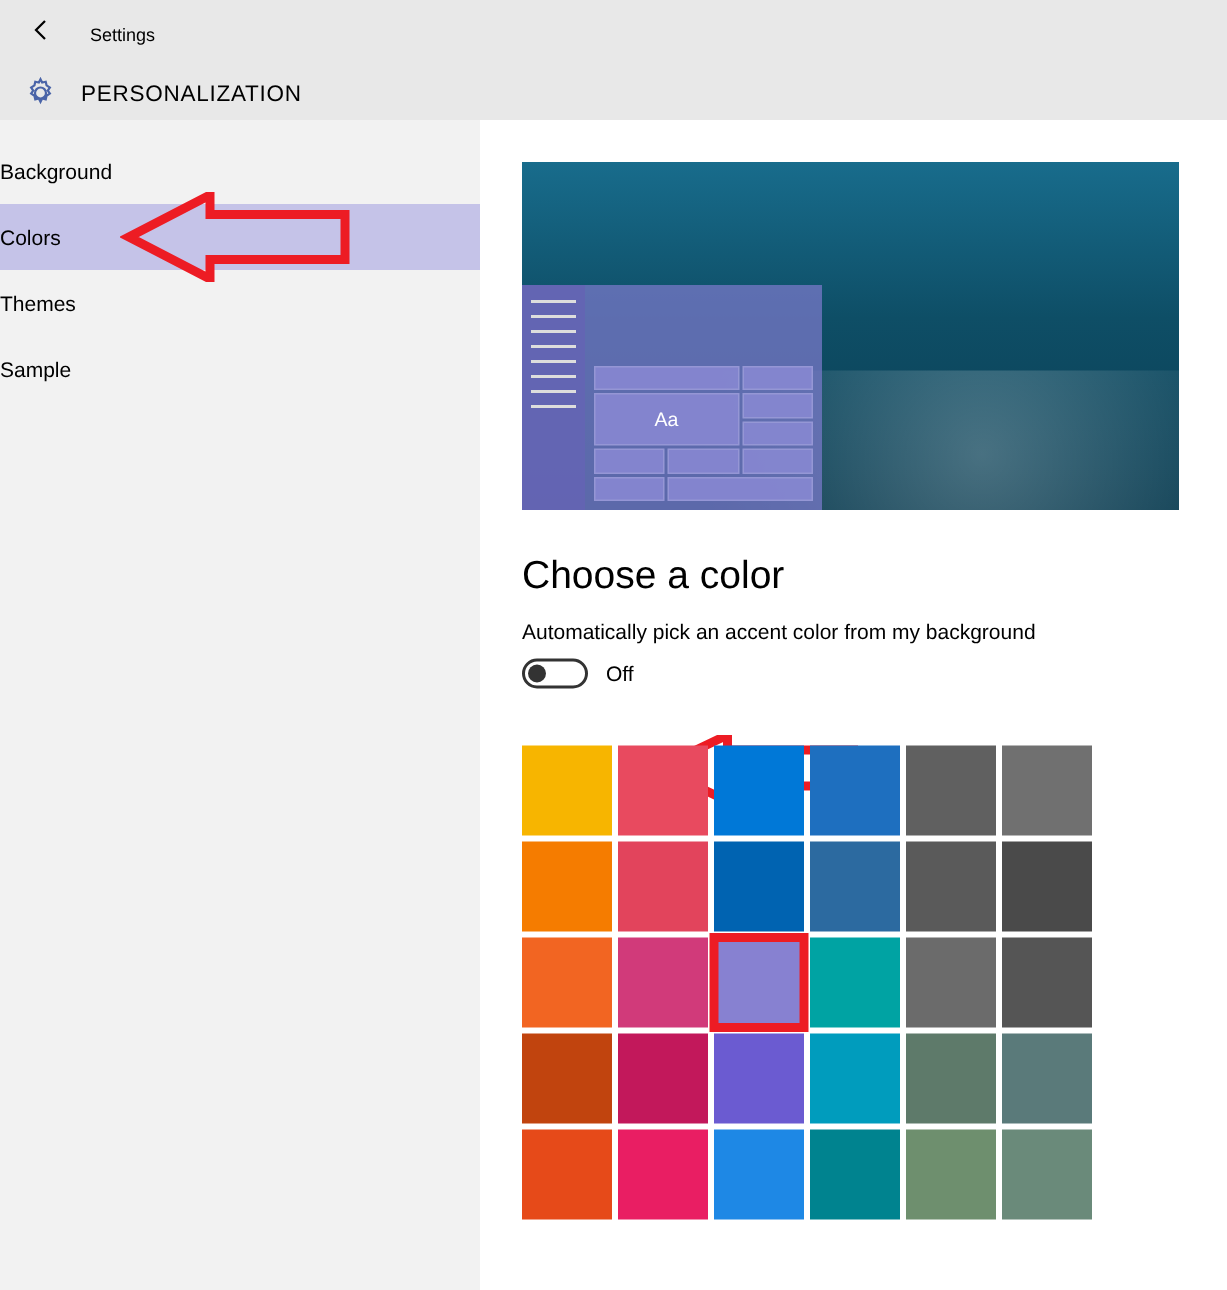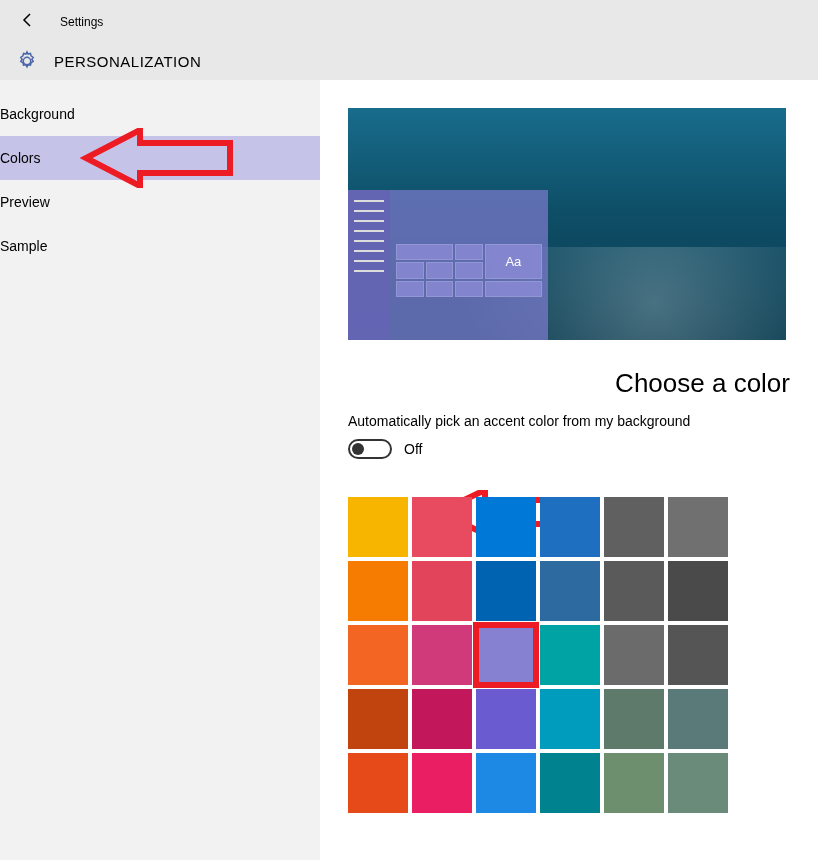--- a/index.html
+++ b/index.html
@@ -101,21 +101,21 @@
   }
   .start-left div {
     height: 2px;
     background: #ddd;
     margin-bottom: 8px;
   }
   .tiles {
     flex:1;
     padding:6px;
     display:grid;
-    grid-template-columns: repeat(5, 1fr);
+    grid-template-columns: repeat(3, 1fr);
     grid-template-rows: repeat(5, 1fr);
     gap:2px;
     margin-top:48px;
   }
   .tile {
     background: rgba(135,135,210,0.9);
     border:1px solid rgba(255,255,255,0.15);
   }
   .tile.big { grid-column: span 2; grid-row: span 2; display:flex;align-items:center;justify-content:center;color:#fff;font-size:13px;}
   .tile.wide { grid-column: span 2; }
@@ -141,21 +141,20 @@
     background:#000;
   }
   .sample-body {
     padding:8px;
     font-size:11px;
   }
   .section-title {
     font-weight:400;
     font-size:26px;
     margin:28px 0 14px 0;
-    text-align:right;
   }
   .option-label {
     font-size:14px;
     margin-bottom:10px;
   }
   .toggle-row {
     display:flex;
     align-items:center;
     gap:12px;
     margin-bottom:38px;
@@ -221,21 +220,21 @@
         </svg>
     </span>
     <span class="header-title">PERSONALIZATION</span>
   </div>
 </div>
 
 <div class="body">
   <div class="sidebar" style="position:relative;">
     <div class="sidebar-item"><span>Background</span></div>
     <div class="sidebar-item active"><span>Colors</span></div>
-    <div class="sidebar-item"><span>Preview</span></div>
+    <div class="sidebar-item"><span>Themes</span></div>
     <div class="sidebar-item"><span>Sample</span></div>
 
     <svg class="arrow-annot" style="left:80px;top:48px;" width="160" height="60" viewBox="0 0 160 60">
       <path d="M150 15 L150 45 L60 45 L60 58 L6 30 L60 2 L60 15 Z" fill="none" stroke="#ed1c24" stroke-width="6" stroke-linejoin="miter"></path>
     </svg>
   </div>
 
   <div class="content" style="position:relative;">
 
     <div class="preview-box">

